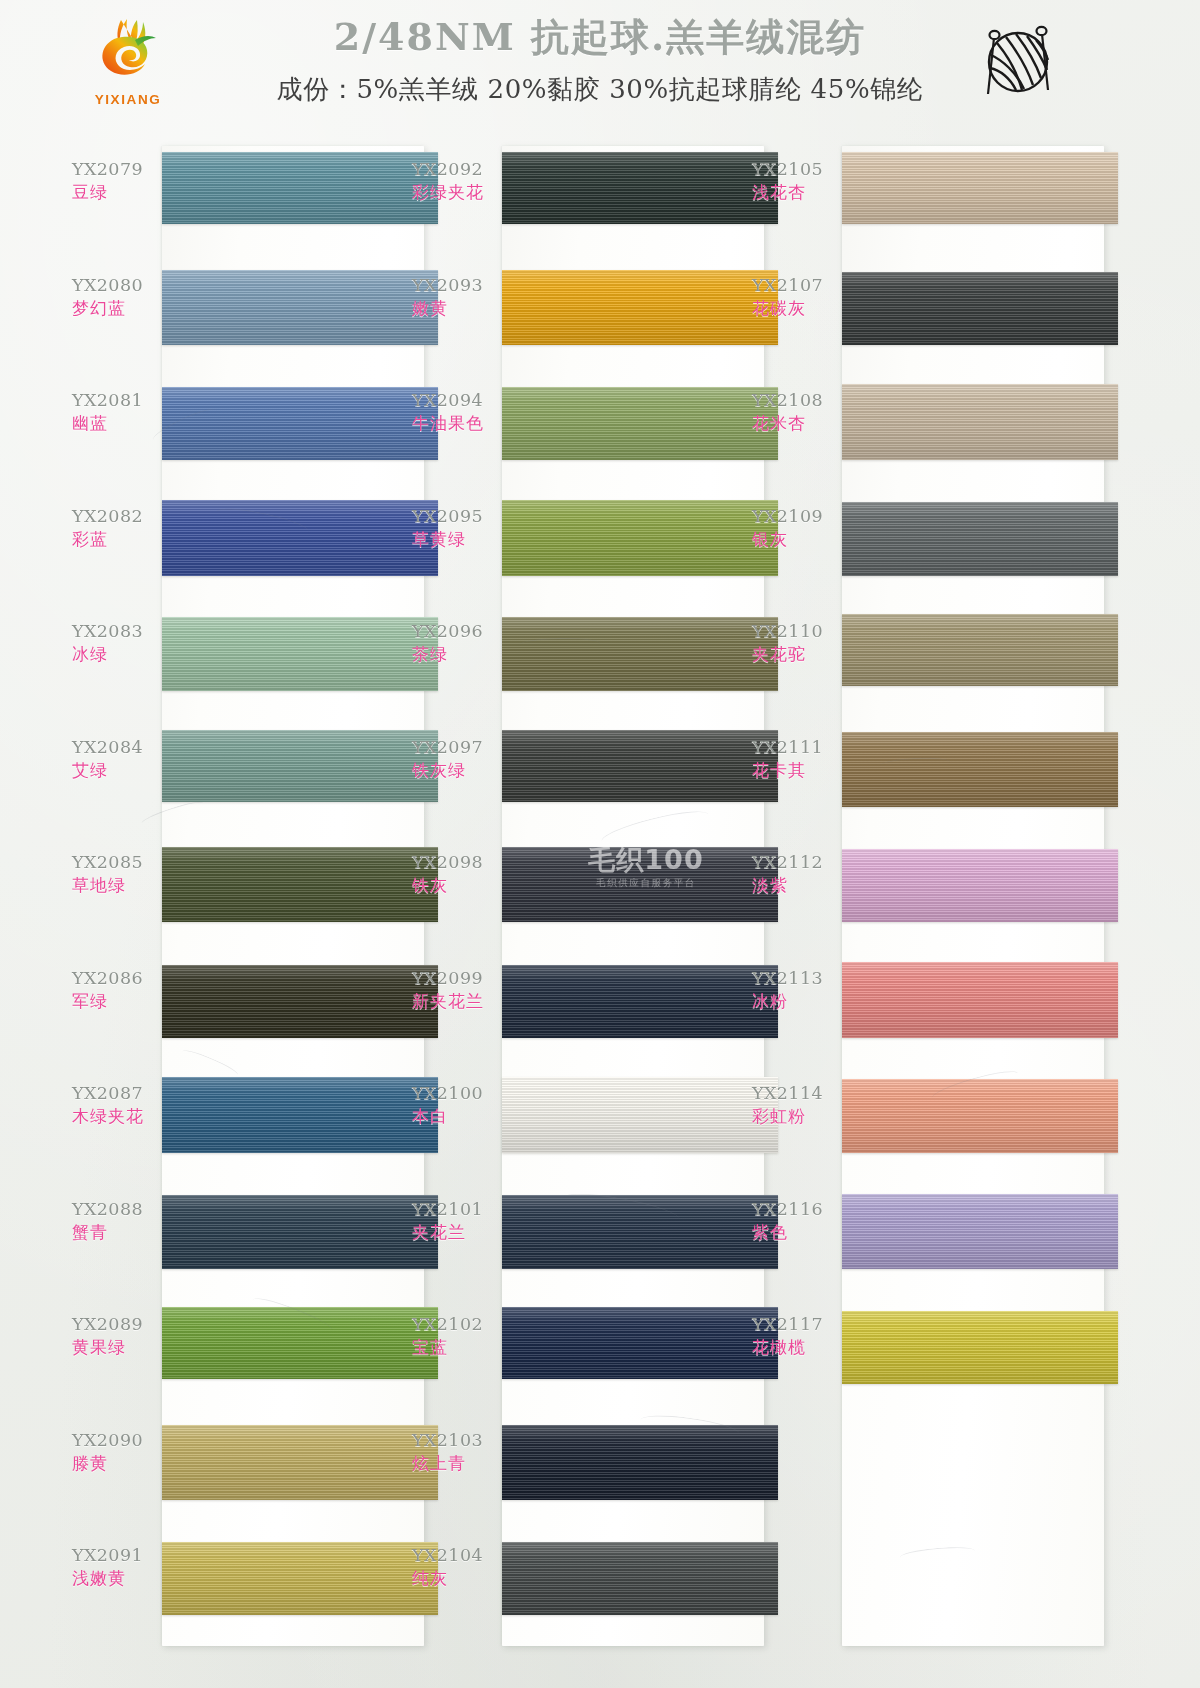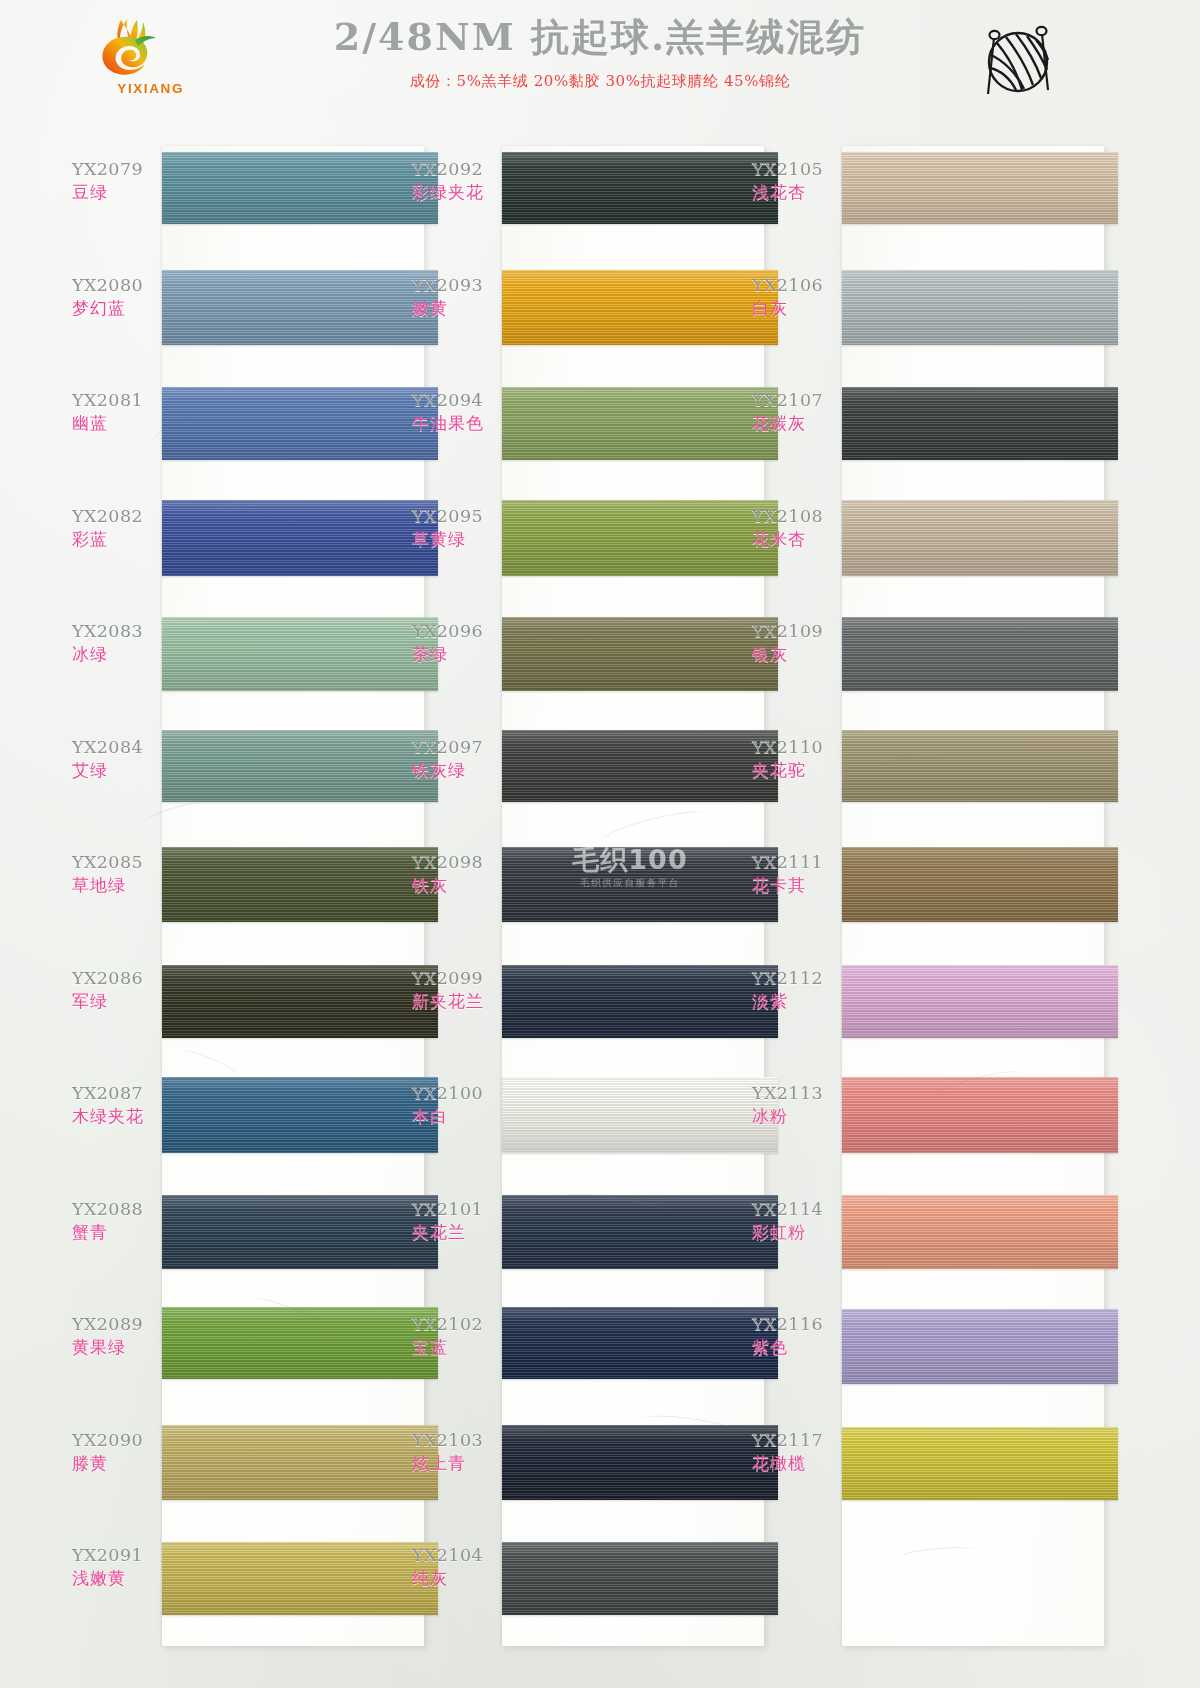--- a/index.html
+++ b/index.html
@@ -44,45 +44,44 @@
     width: 74px;
     height: 72px;
     margin: 2px auto 0;
     display: block;
   }
   .logo-word {
     font-size: 13.5px;
     font-weight: bold;
     letter-spacing: 1.6px;
     color: #e8760f;
-    margin-top: 1px;
+    margin-top: 12px;
     font-family: "Liberation Sans", sans-serif;
-    text-align: right;
   }
 
   .header-center {
     position: absolute;
     left: 210px;
     right: 210px;
     top: 12px;
     text-align: center;
   }
   .title-main {
     font-family: "DejaVu Serif", "Liberation Serif", serif;
     font-size: 38px;
     font-weight: bold;
     color: #9ea4a0;
     letter-spacing: 2px;
     text-shadow: 0 1px 0 rgba(255,255,255,.8);
     white-space: nowrap;
   }
   .title-sub {
     font-family: "DejaVu Serif", "Liberation Serif", serif;
-    font-size: 15px;
-    color: #ef4444;
+    font-size: 26px;
+    color: #404040;
     letter-spacing: .6px;
     margin-top: 9px;
     white-space: nowrap;
   }
 
   .yarnball-block {
     position: absolute;
     right: 136px;
     top: 10px;
     width: 92px;
@@ -189,21 +188,21 @@
     color: #ec4899;
     letter-spacing: 1px;
     line-height: 1.5;
     white-space: nowrap;
     text-shadow: 0 1px 0 rgba(255,255,255,.75);
   }
 
   
   .watermark {
     position: absolute;
-    left: 540px;
+    left: 556px;
     top: 728px;
     width: 180px;
     text-align: center;
     z-index: 6;
     pointer-events: none;
     opacity: .58;
   }
   .wm-main {
     font-family: "DejaVu Sans", sans-serif;
     font-size: 27px;
@@ -493,27 +492,20 @@
     <div class="swatch-list">
         <div class="swatch-row">
           <div class="swatch-label">
             <div class="swatch-code">YX2105</div>
             <div class="swatch-name">浅花杏</div>
           </div>
           <div class="yarn-band" style="background: rgb(219, 198, 171); top: 6px; height: 72px;"></div>
         </div>
         <div class="swatch-row">
           <div class="swatch-label">
-            <div class="swatch-code">YX2106</div>
-            <div class="swatch-name">白灰</div>
-          </div>
-          <div class="yarn-band" style="background: rgb(182, 192, 194); top: 8px; height: 75px;"></div>
-        </div>
-        <div class="swatch-row">
-          <div class="swatch-label">
             <div class="swatch-code">YX2107</div>
             <div class="swatch-name">花碳灰</div>
           </div>
           <div class="yarn-band" style="background: rgb(59, 63, 63); top: 10px; height: 73px;"></div>
         </div>
         <div class="swatch-row">
           <div class="swatch-label">
             <div class="swatch-code">YX2108</div>
             <div class="swatch-name">花米杏</div>
           </div>

